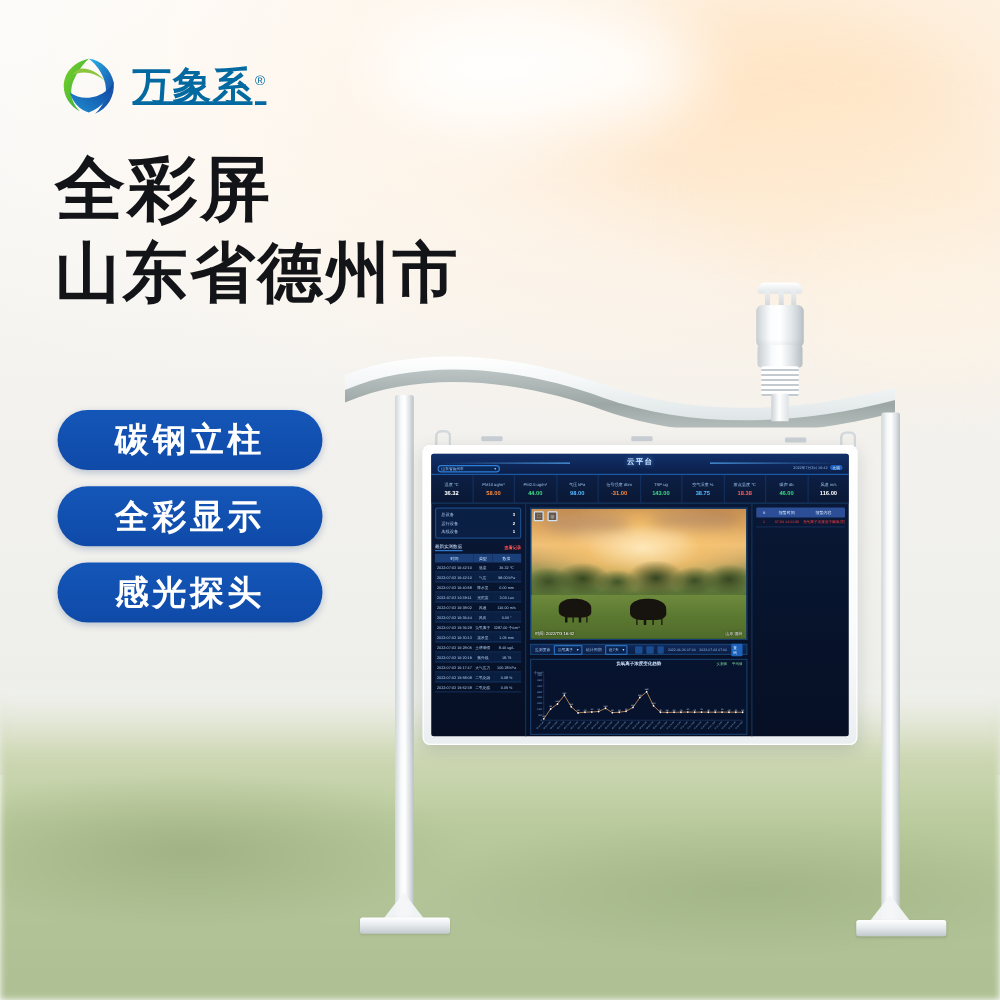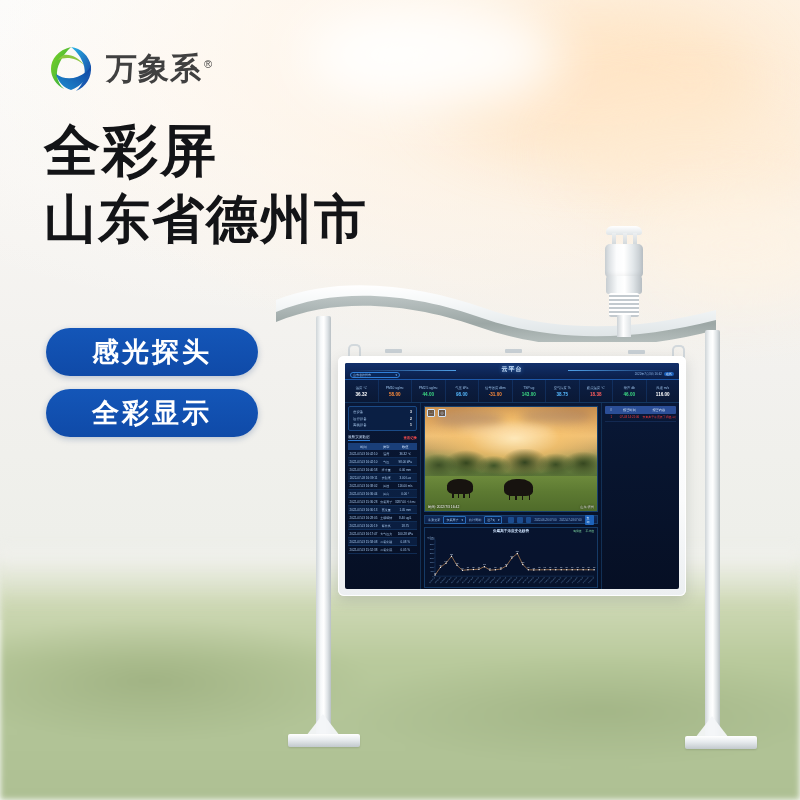--- a/index.html
+++ b/index.html
@@ -41,21 +41,21 @@
   
   .logo-row{position:absolute;left:46px;top:44px;display:flex;align-items:center;gap:10px;}
   .logo-mark{width:50px;height:50px;position:relative;}
   .title-wrap{position:absolute;left:44px;top:122px;}
   .title-line{
     font-weight:bold;color:#131417;line-height:1.02;letter-spacing:2px;
     font-size:56px;margin:0 0 14px 0;white-space:nowrap;
     font-family:"Liberation Sans","DejaVu Sans",sans-serif;
   }
   .title-line.l2{font-size:52px;margin-bottom:0;}
-  .logo-text{font-size:31px;font-weight:bold;color:#404040;letter-spacing:1px;position:relative;}
+  .logo-text{font-size:31px;font-weight:bold;color:#0369a1;letter-spacing:1px;position:relative;text-decoration:underline;}
   .logo-reg{font-size:11px;vertical-align:super;font-weight:normal;margin-left:2px;}
 
   
   .pills{position:absolute;left:46px;top:328px;display:flex;flex-direction:column;gap:13px;}
   .pill{
     width:212px;height:48px;border-radius:26px;
     background:linear-gradient(180deg,#1456b8 0%,#0f4aa8 100%);
     box-shadow:0 2px 6px rgba(10,50,120,.25);
     display:flex;align-items:center;justify-content:center;
     color:#fff;font-size:27px;font-weight:bold;letter-spacing:3px;
@@ -299,22 +299,23 @@
       <span>万象系</span><span class="logo-reg">®</span>
     </div>
   </div>
 
   <div class="title-wrap">
     <div class="title-line l1">全彩屏</div>
     <div class="title-line l2">山东省德州市</div>
   </div>
 
   <div class="pills">
+    <div class="pill">碳钢立柱</div>
+    <div class="pill">全彩显示</div>
     <div class="pill">感光探头</div>
-    <div class="pill">全彩显示</div>
   </div>
 
   <div class="product">
 
     <div class="canopy">
       <svg width="448" height="58" viewBox="0 0 448 58">
         <defs>
           <linearGradient id="cTop" x1="0" y1="0" x2="0" y2="1">
             <stop offset="0%" stop-color="#ffffff"></stop>
             <stop offset="45%" stop-color="#f2f5f6"></stop>

